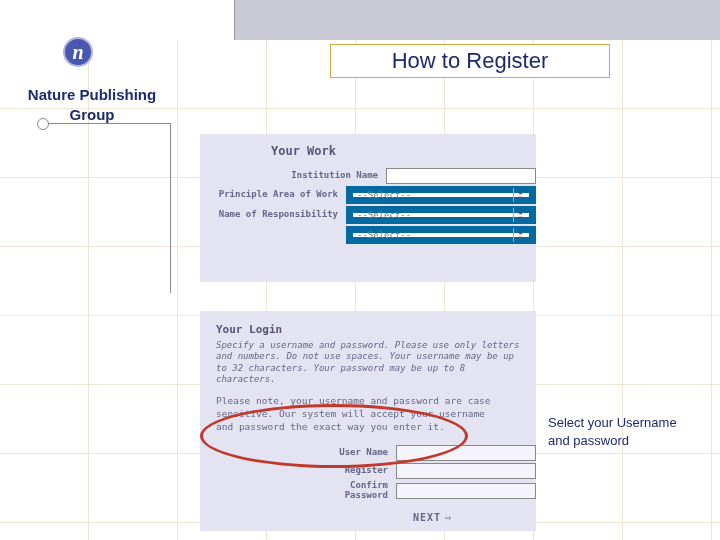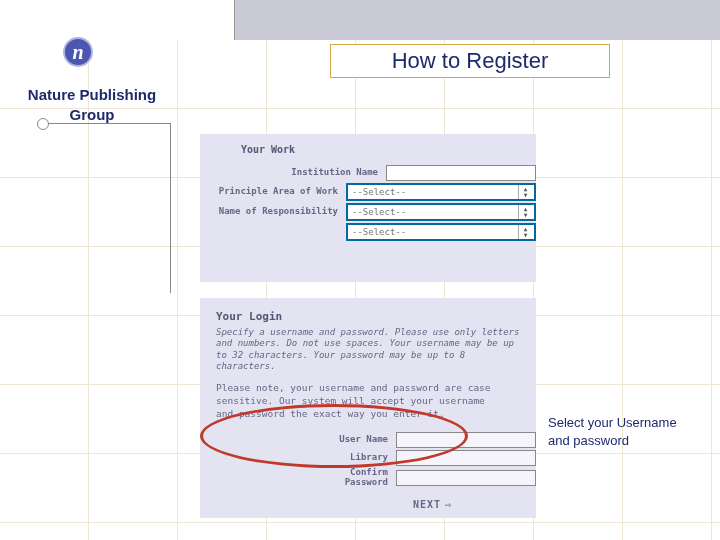--- a/index.html
+++ b/index.html
@@ -87,26 +87,26 @@
   }
   .panel {
     position: absolute;
     left: 200px; width: 336px;
     background: #e4e3f1;
     font-family: "Lucida Console", Monaco, monospace;
     font-size: 10px;
     color: #555577;
   }
   .panel-work { top: 134px; height: 148px; }
-  .panel-login { top: 298px; height: 220px; }
+  .panel-login { top: 311px; height: 220px; }
   .panel-title {
     font-weight: bold;
-    font-size: 10px;
+    font-size: 12px;
     padding: 10px 0 8px 0;
-    text-align: center;
+    text-align: right;
     width: 136px;
   }
   .panel-login .panel-title { text-align: left; padding: 12px 0 4px 16px; width: auto; font-size:11px;}
   .field-row {
     display: flex;
     align-items: center;
     margin: 2px 0;
     width: 100%;
     justify-content: flex-end;
   }
@@ -121,21 +121,21 @@
   }
   .text-input {
     border: 1px solid #888;
     background: #fff;
     height: 16px;
     width: 150px;
     font-size: 10px;
     padding: 0 2px;
   }
   .select-input {
-    border: 2px solid #0369a1;
+    border: 7px solid #0369a1;
     background: #fff;
     height: 18px;
     width: 190px;
     font-size: 9px;
     display: flex;
     align-items: center;
     justify-content: space-between;
     padding: 0 2px 0 4px;
     color: #777;
   }
@@ -247,21 +247,21 @@
   <div class="panel-title">Your Login</div>
   <div class="login-instr">Specify a username and password. Please use only letters and numbers. Do not use spaces. Your username may be up to 32 characters. Your password may be up to 8 characters.</div>
   <div class="login-note">Please note, your username and password are case sensitive. Our system will accept your username and password the exact way you enter it.</div>
 
   <div class="login-fields">
     <div class="field-row">
       <div class="field-label">User Name</div>
       <input class="text-input" style="">
     </div>
     <div class="field-row">
-      <div class="field-label">Library</div>
+      <div class="field-label">Register</div>
       <input class="text-input" type="password" style="">
     </div>
     <div class="field-row">
       <div class="field-label">Confirm Password</div>
       <input class="text-input" type="password" style="">
     </div>
   </div>
 
   <div class="next-btn">
     <span>NEXT</span>

